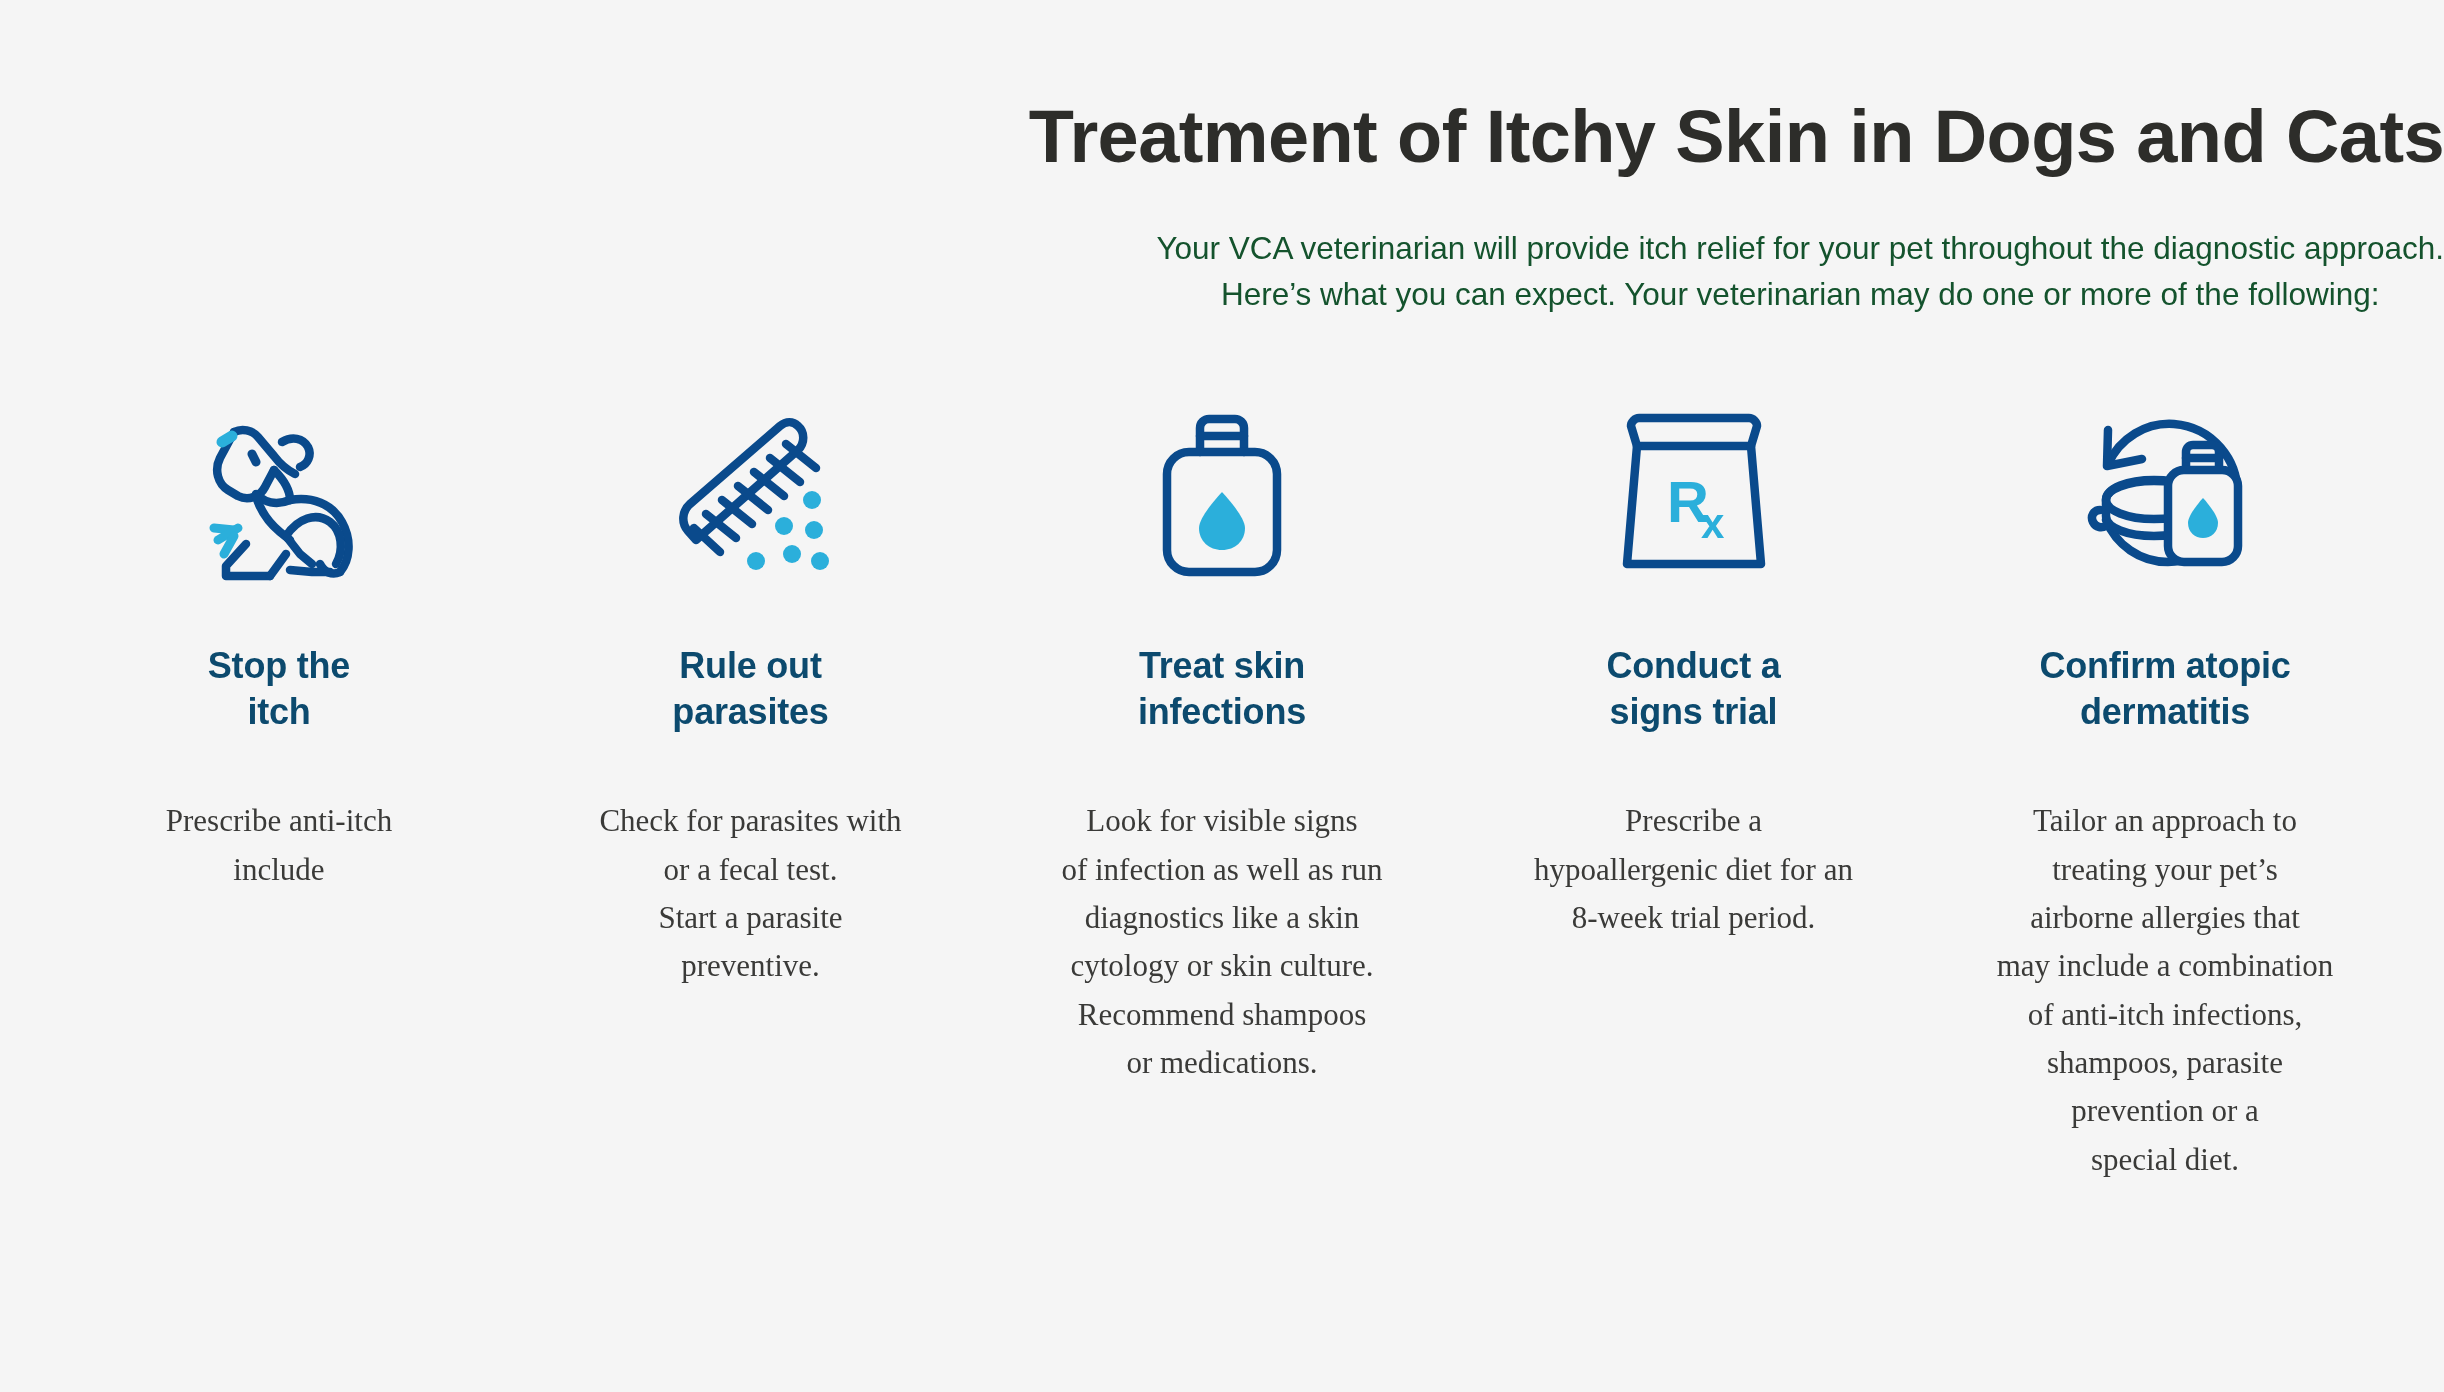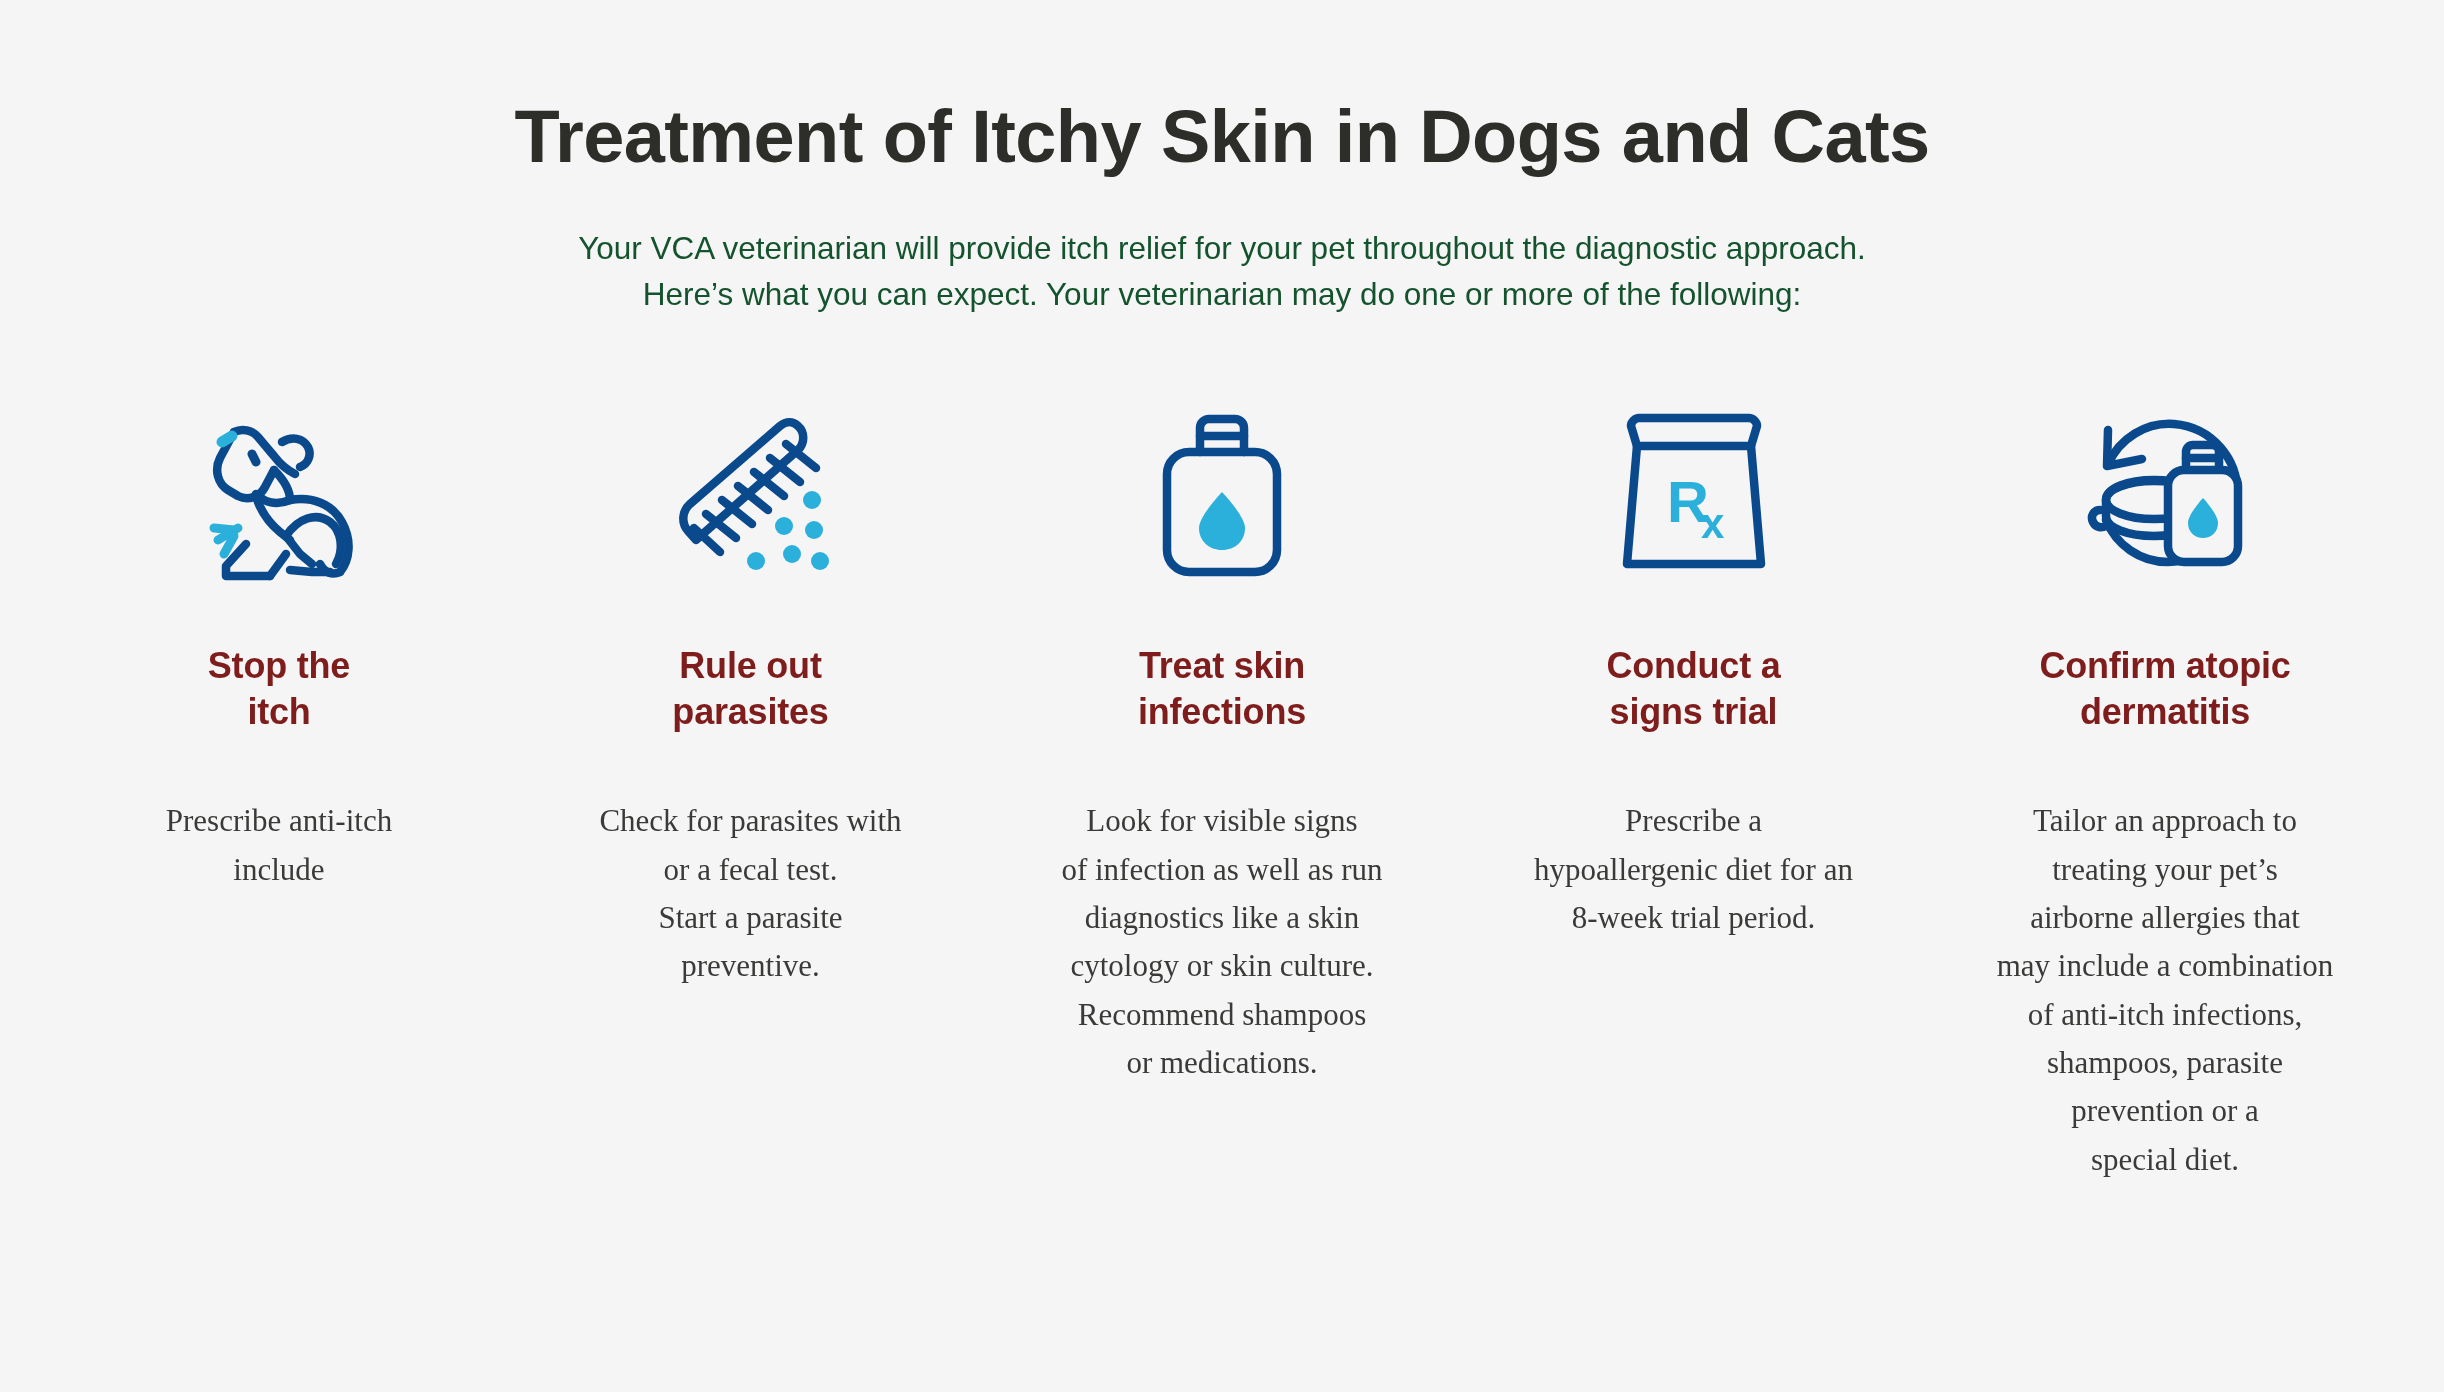--- a/index.html
+++ b/index.html
@@ -12,21 +12,21 @@
     overflow: hidden;
   }
 
   .page {
     width: 2444px;
     height: 1192px;
     background: #f5f5f5;
     position: relative;
     display: flex;
     flex-direction: column;
-    align-items: center;
+    align-items: flex-end;
   }
 
   .page-title {
     margin-top: 96px;
     font-size: 74px;
     font-weight: 700;
     color: #2d2d2a;
     letter-spacing: -0.6px;
     text-align: center;
     line-height: 1.12;
@@ -65,21 +65,21 @@
     display: flex;
     align-items: center;
     justify-content: center;
   }
   .icon-wrap svg { display: block; }
 
   .col-title {
     margin-top: 55px;
     font-size: 36px;
     font-weight: 700;
-    color: #7f1d1d;
+    color: #0c4a6e;
     text-align: center;
     line-height: 1.28;
     letter-spacing: -0.2px;
   }
   .col-title .t-line { display: block; }
 
   .col-body {
     margin-top: 62px;
     font-size: 31px;
     font-weight: 400;

